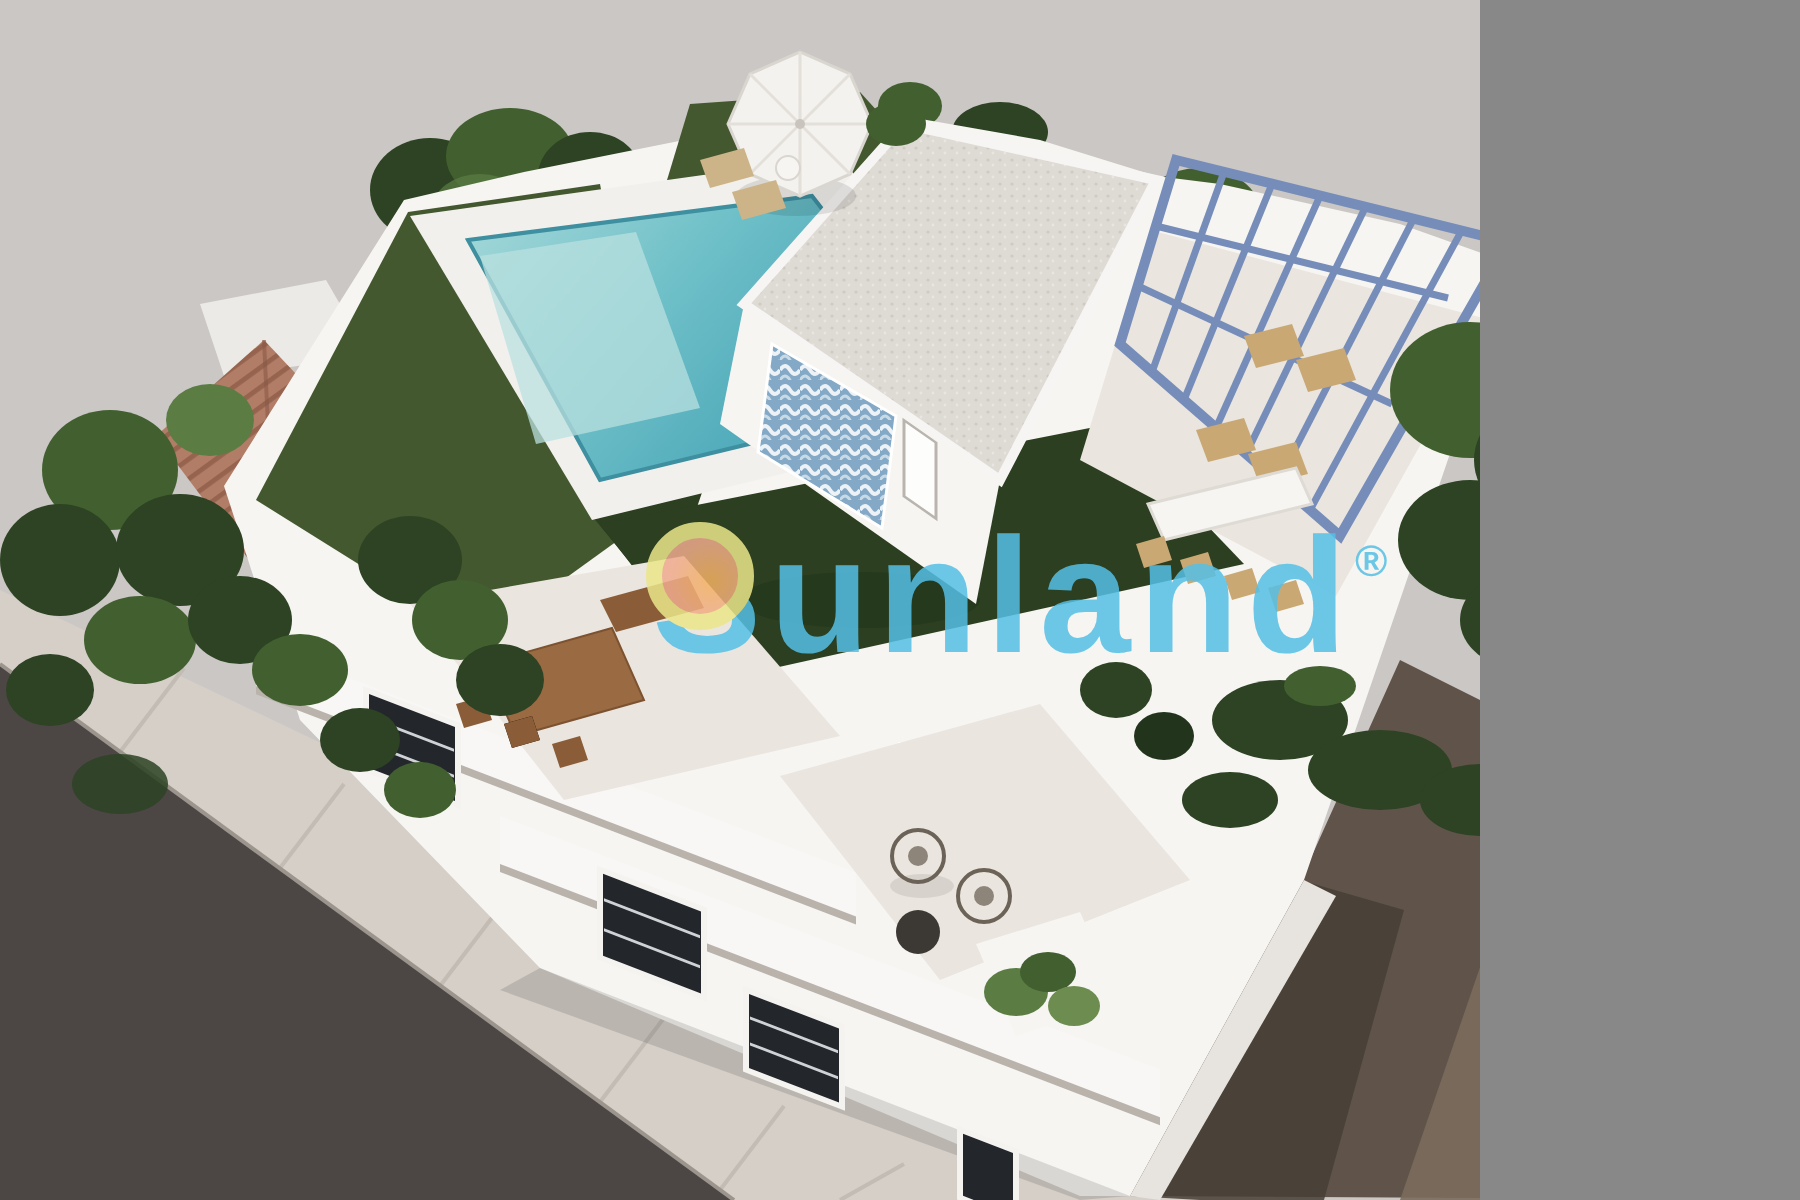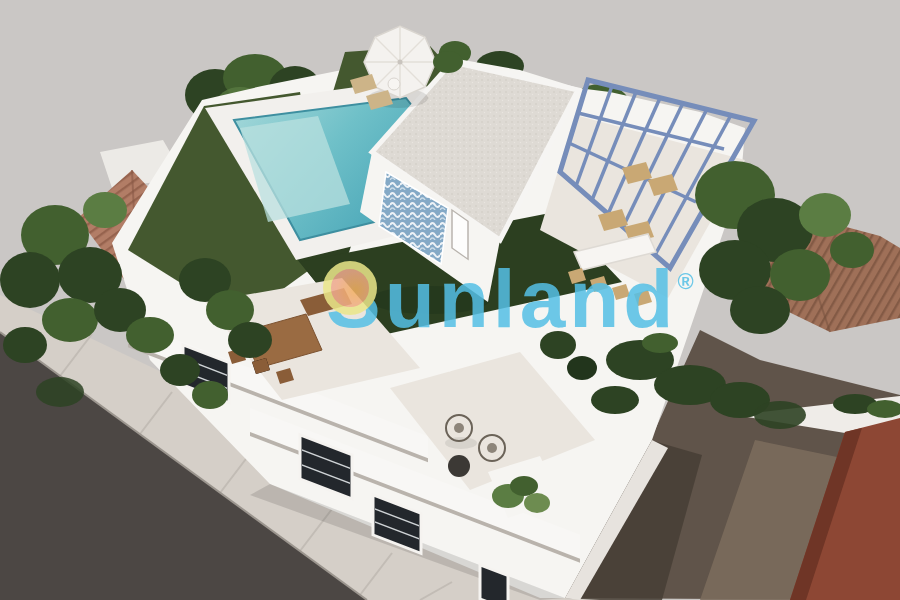--- a/index.html
+++ b/index.html
@@ -1,16 +1,16 @@
 <!DOCTYPE html>
 <html><head>
 <meta charset="utf-8">
 <style>
   html,body{margin:0;padding:0;background:#888;}
-  .stage{position:relative;width:900px;height:600px;overflow:hidden;font-family:"Liberation Sans",sans-serif;background:#cac7c5;}
+  .stage{position:relative;width:740px;height:600px;overflow:hidden;font-family:"Liberation Sans",sans-serif;background:#cac7c5;}
   .stage svg{position:absolute;left:0;top:0;}
   .watermark{position:absolute;left:320px;top:258px;display:flex;align-items:center;opacity:.85;pointer-events:none;}
   .logo-sun{width:60px;height:60px;flex:0 0 auto;}
   .logo-text{margin-left:6px;font-weight:bold;font-size:82px;line-height:1;letter-spacing:4px;white-space:nowrap;}
   .logo-text sup{font-size:22px;letter-spacing:0;vertical-align:38px;}
 </style>
 </head>
 <body>
 
 <div class="stage">

